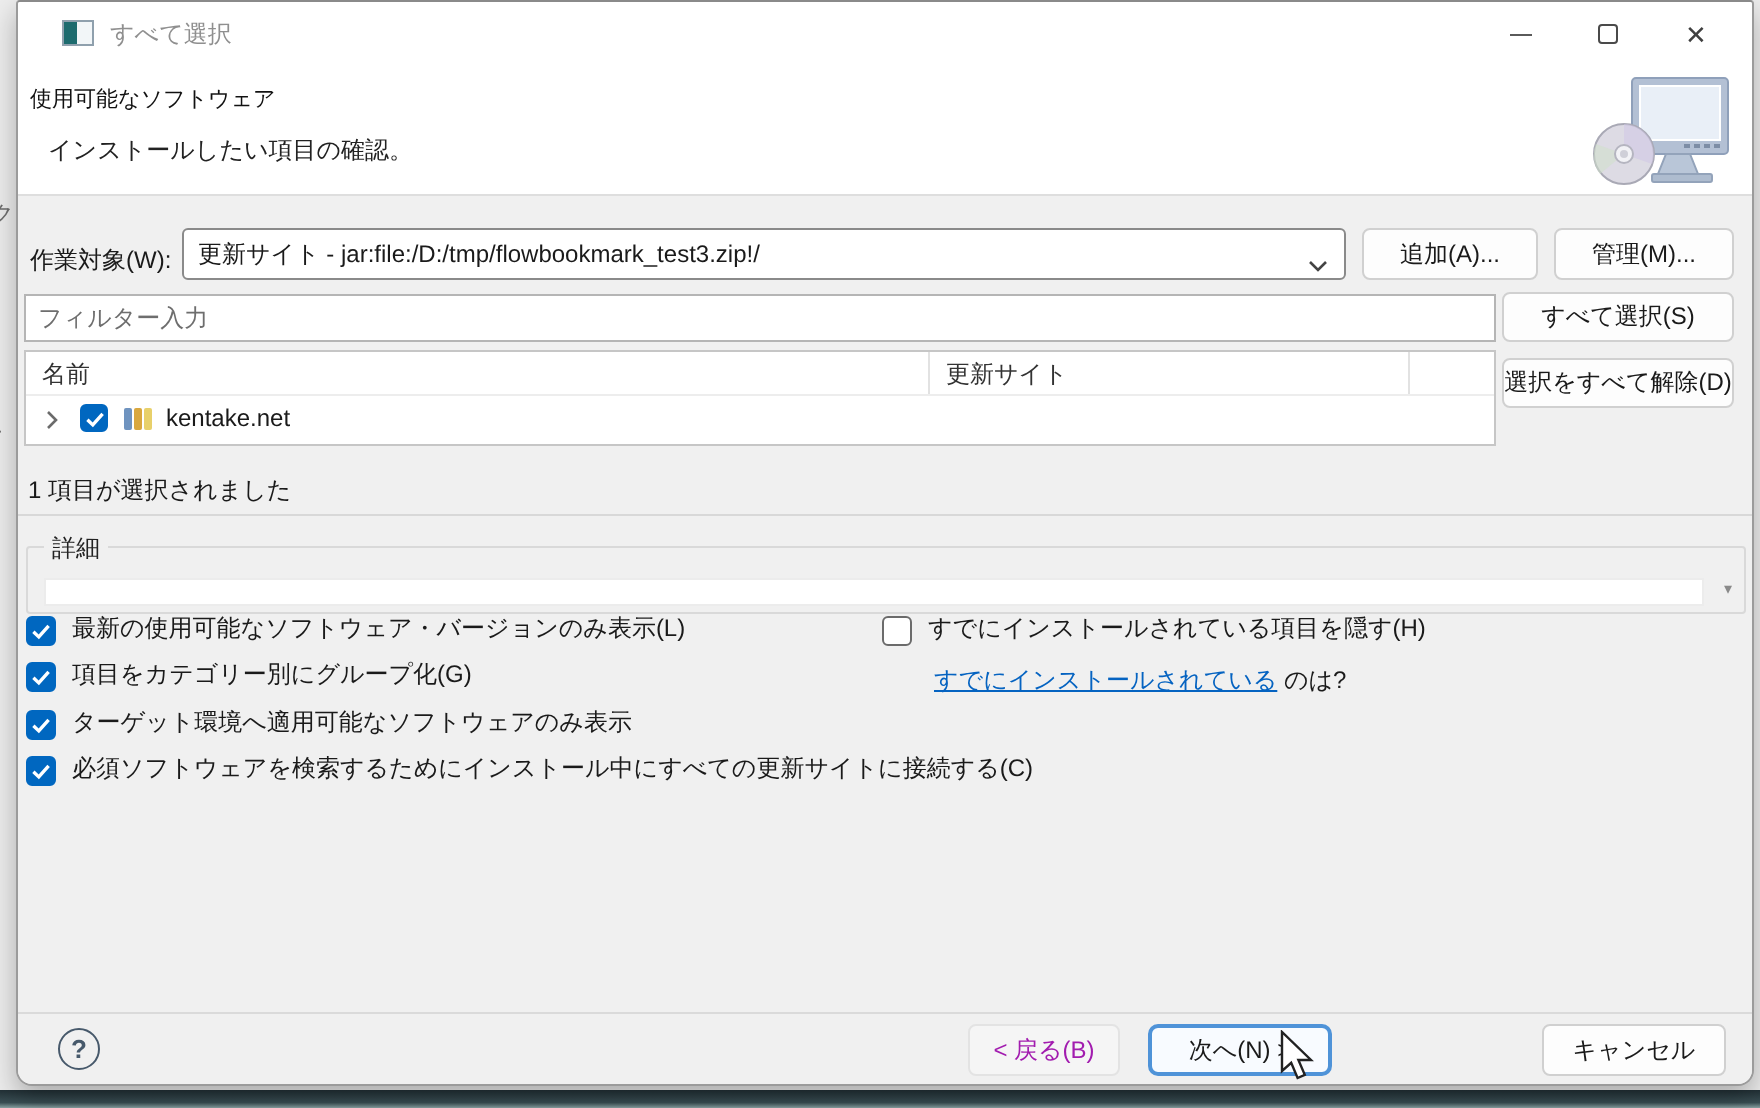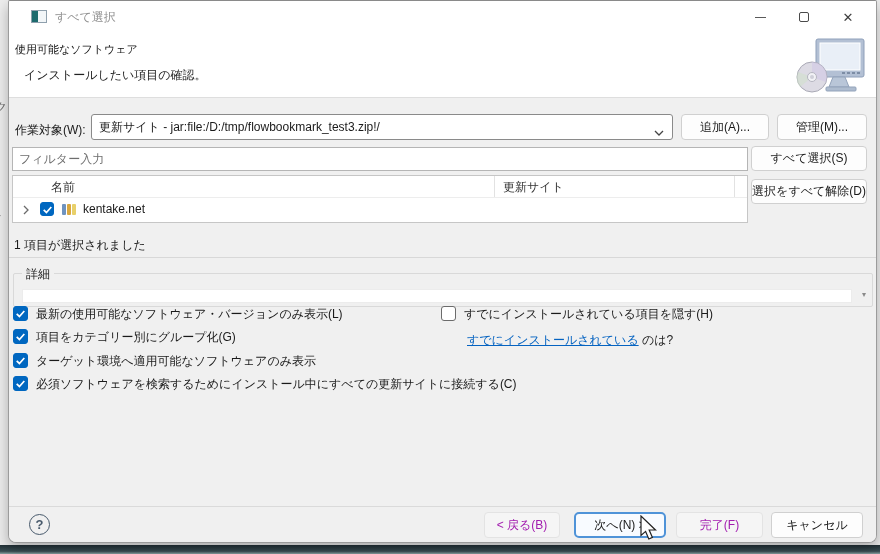--- a/index.html
+++ b/index.html
@@ -70,21 +70,21 @@
   }
   .filter::placeholder { color:#6e6e6e; opacity:1; }
   .btn-selall   { position:absolute; left:742px; top:145px; width:116px; height:25px; }
   .btn-deselall { position:absolute; left:742px; top:178px; width:116px; height:25px; }
 
   
   .table {
     position:absolute; left:3px; top:174px; width:736px; height:48px;
     background:#fff; border:1px solid #c6c6c6;
   }
-  .thead { position:relative; height:22px; border-bottom:1px solid #ededed; display:flex;padding-left:30px; }
+  .thead { position:relative; height:22px; border-bottom:1px solid #ededed; display:flex; }
   .th { padding:3px 8px; color:#333; }
   .th-name { width:452px; border-right:1px solid #e2e2e2; }
   .th-version { width:240px; border-right:1px solid #e2e2e2; }
   .trow { position:relative; height:22px; display:flex; align-items:center; }
   .row-chevron { margin-left:8px; width:10px; height:10px; }
   .cat-icon { display:inline-flex; gap:1px; margin-left:8px; }
   .cat-icon i { width:4px; height:11px; border-radius:1px; }
   .cat-icon i:nth-child(1){ background:#6f93bf; }
   .cat-icon i:nth-child(2){ background:#d9a73e; }
   .cat-icon i:nth-child(3){ background:#e8d06a; }
@@ -111,21 +111,21 @@
   .details-legend {
     position:absolute; left:8px; top:-8px; background:#f0f0f0; padding:0 4px; color:#222;
   }
   .details-body {
     position:absolute; left:8px; top:15px; width:830px; height:14px;
     background:#fff; border:1px solid #ececec;
   }
   .details-scroll { position:absolute; right:6px; top:17px; color:#8a8a8a; font-size:8px; line-height:8px; }
 
   
-  .opt { position:absolute; display:flex; align-items:flex-start; gap:8px; }
+  .opt { position:absolute; display:flex; align-items:flex-end; gap:8px; }
   .opt-label { white-space:nowrap; }
   .opt-l0 { left:4px; top:305px; }
   .opt-l1 { left:4px; top:328px; }
   .opt-l2 { left:4px; top:352px; }
   .opt-l3 { left:4px; top:375px; }
   .opt-r0 { left:432px; top:305px; }
   .link-row { position:absolute; left:458px; top:331px; white-space:nowrap; }
   .link { color:#0563c1; text-decoration:underline; }
 
   
@@ -286,21 +286,20 @@
   </div>
   <div class="link-row">
     <span class="link">すでにインストールされている</span><span> のは?</span>
   </div>
 
   <div class="sep-footer"></div>
   <div class="footerbar">
     <div class="help">?</div>
     <button class="btn fbtn btn-back disabled">&lt; 戻る(B)</button>
     <button class="btn fbtn btn-next">次へ(N) &gt;</button>
-    <button class="btn fbtn btn-finish disabled">完了(F)</button>
     <button class="btn fbtn btn-cancel">キャンセル</button>
   </div>
 </div>
 
 <div class="cursor">
   <svg width="19" height="26" viewBox="0 0 19 26">
     <path d="M1,1 L1,20.5 L5.6,16.4 L8.8,24 L12.4,22.4 L9.2,15 L15.5,15 Z" fill="#fff" stroke="#222" stroke-width="1.2"></path>
   </svg>
 </div>
 

